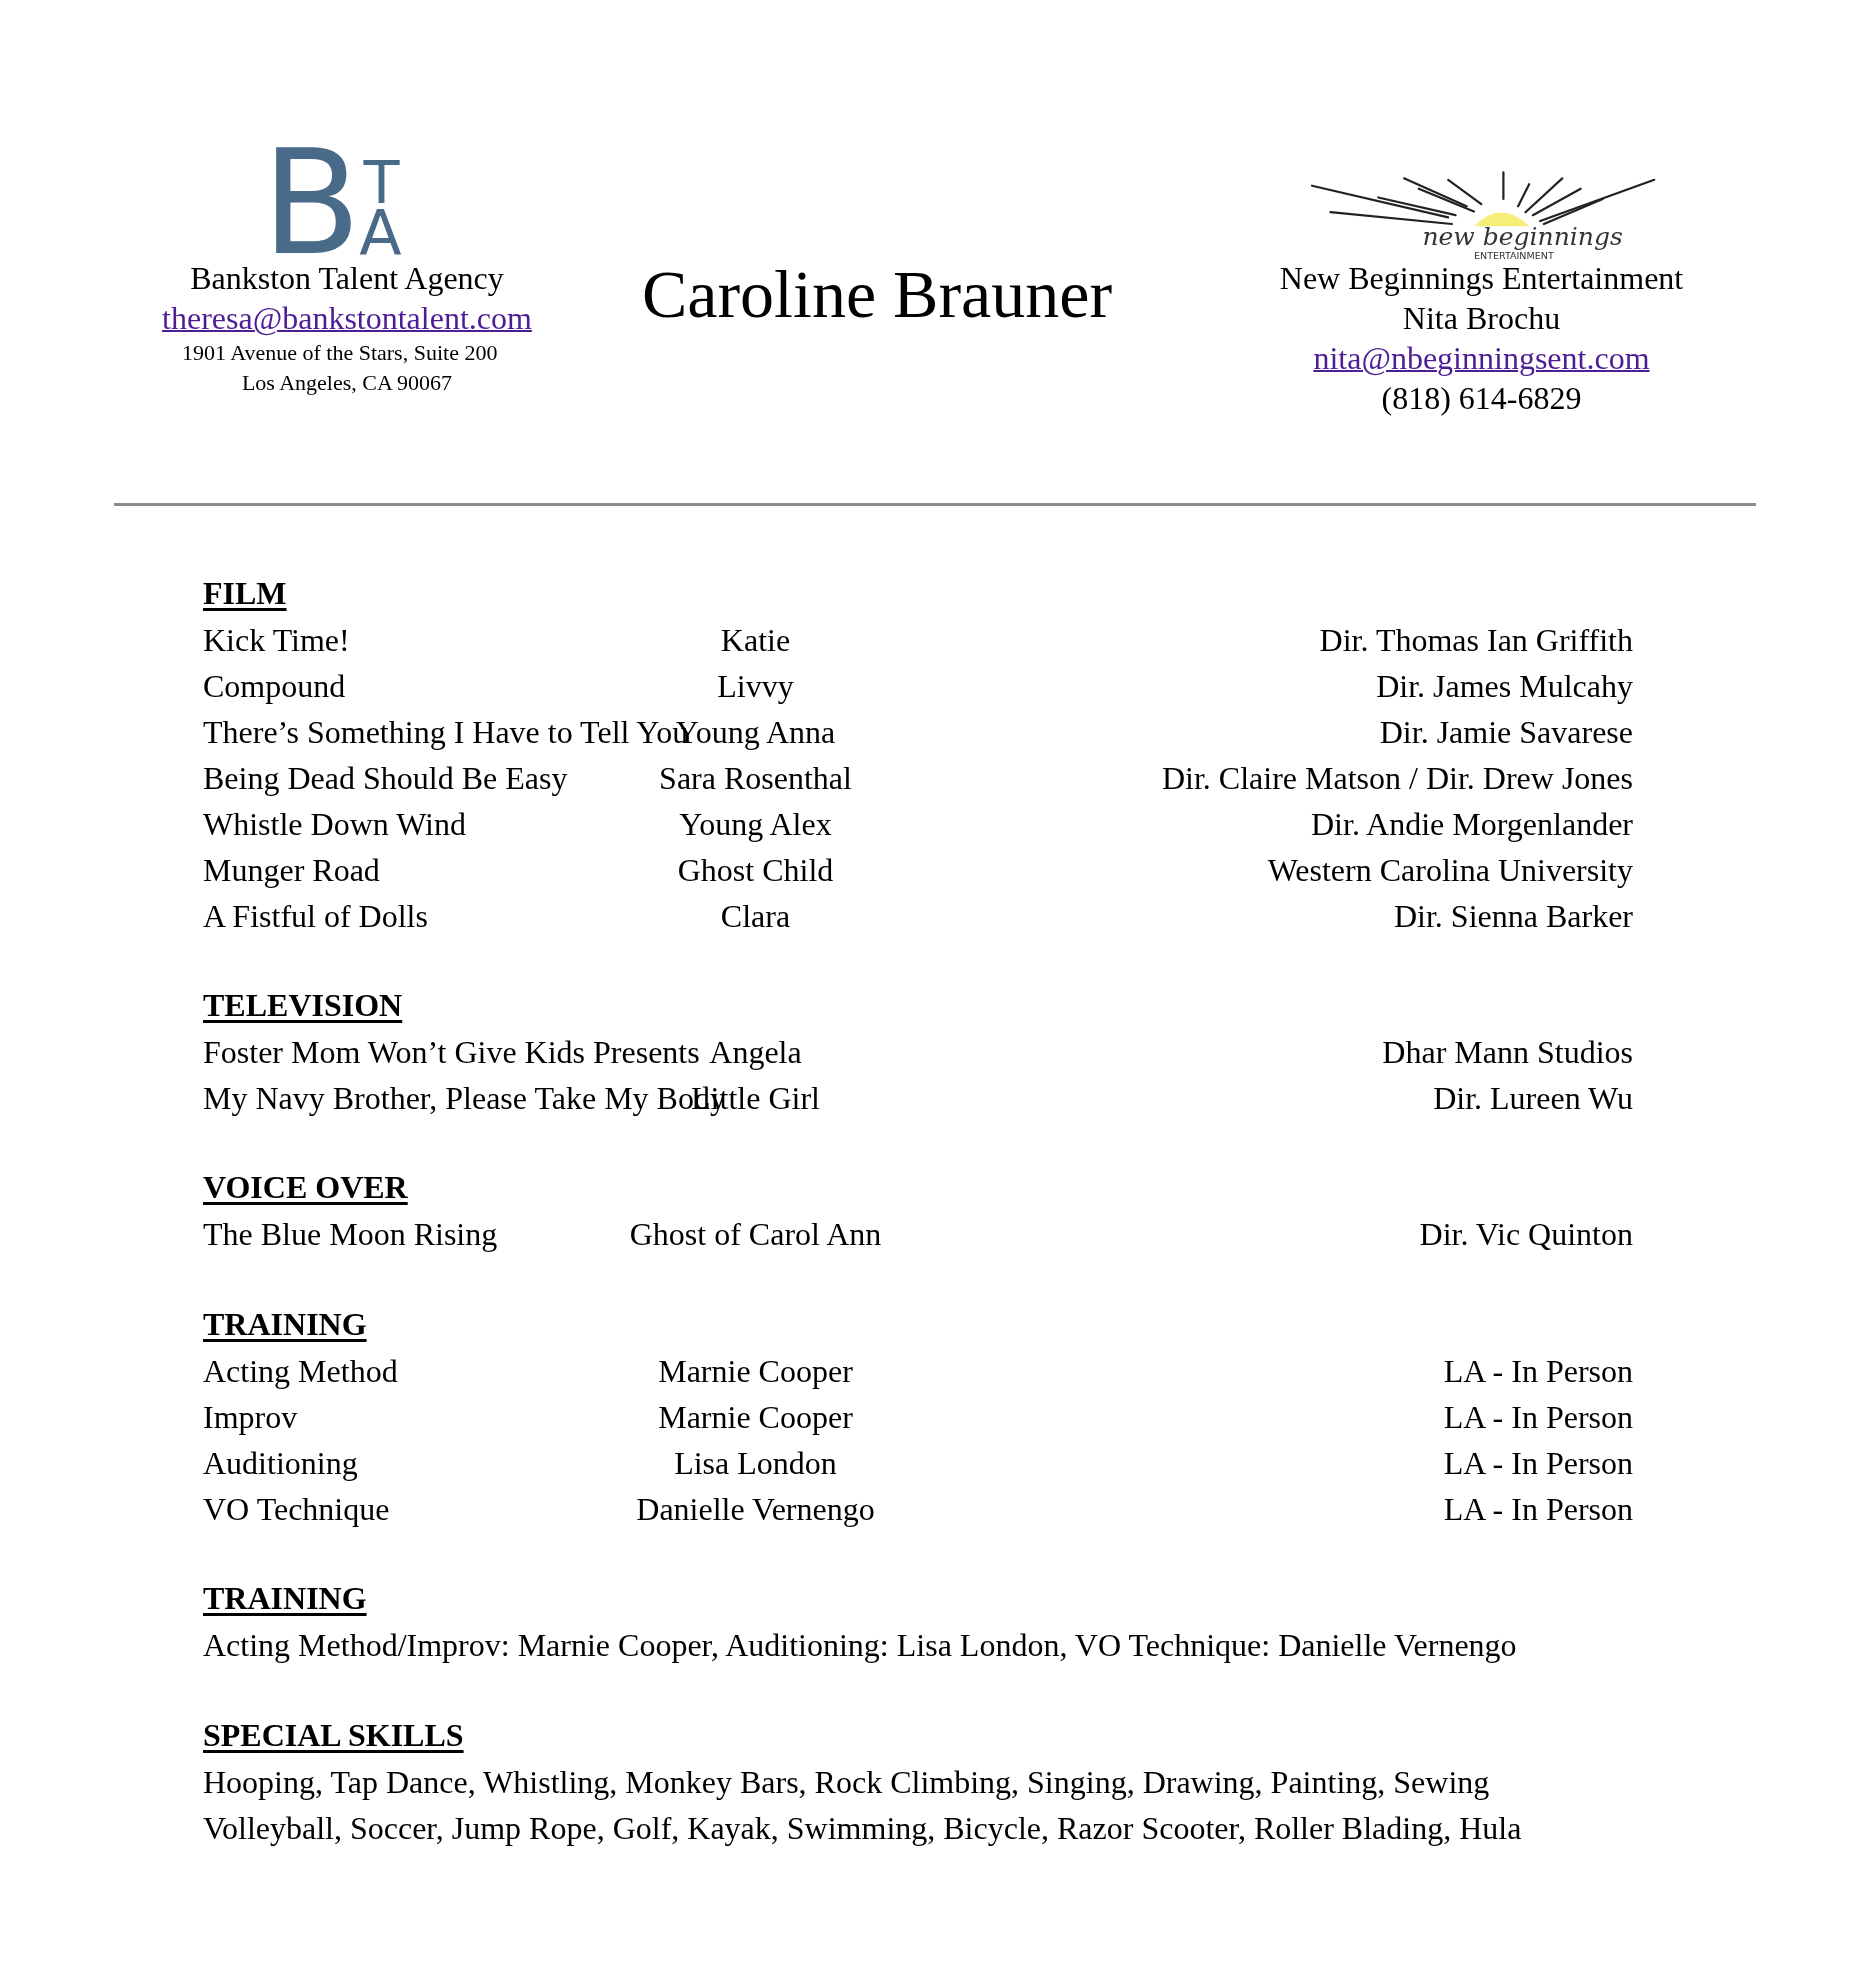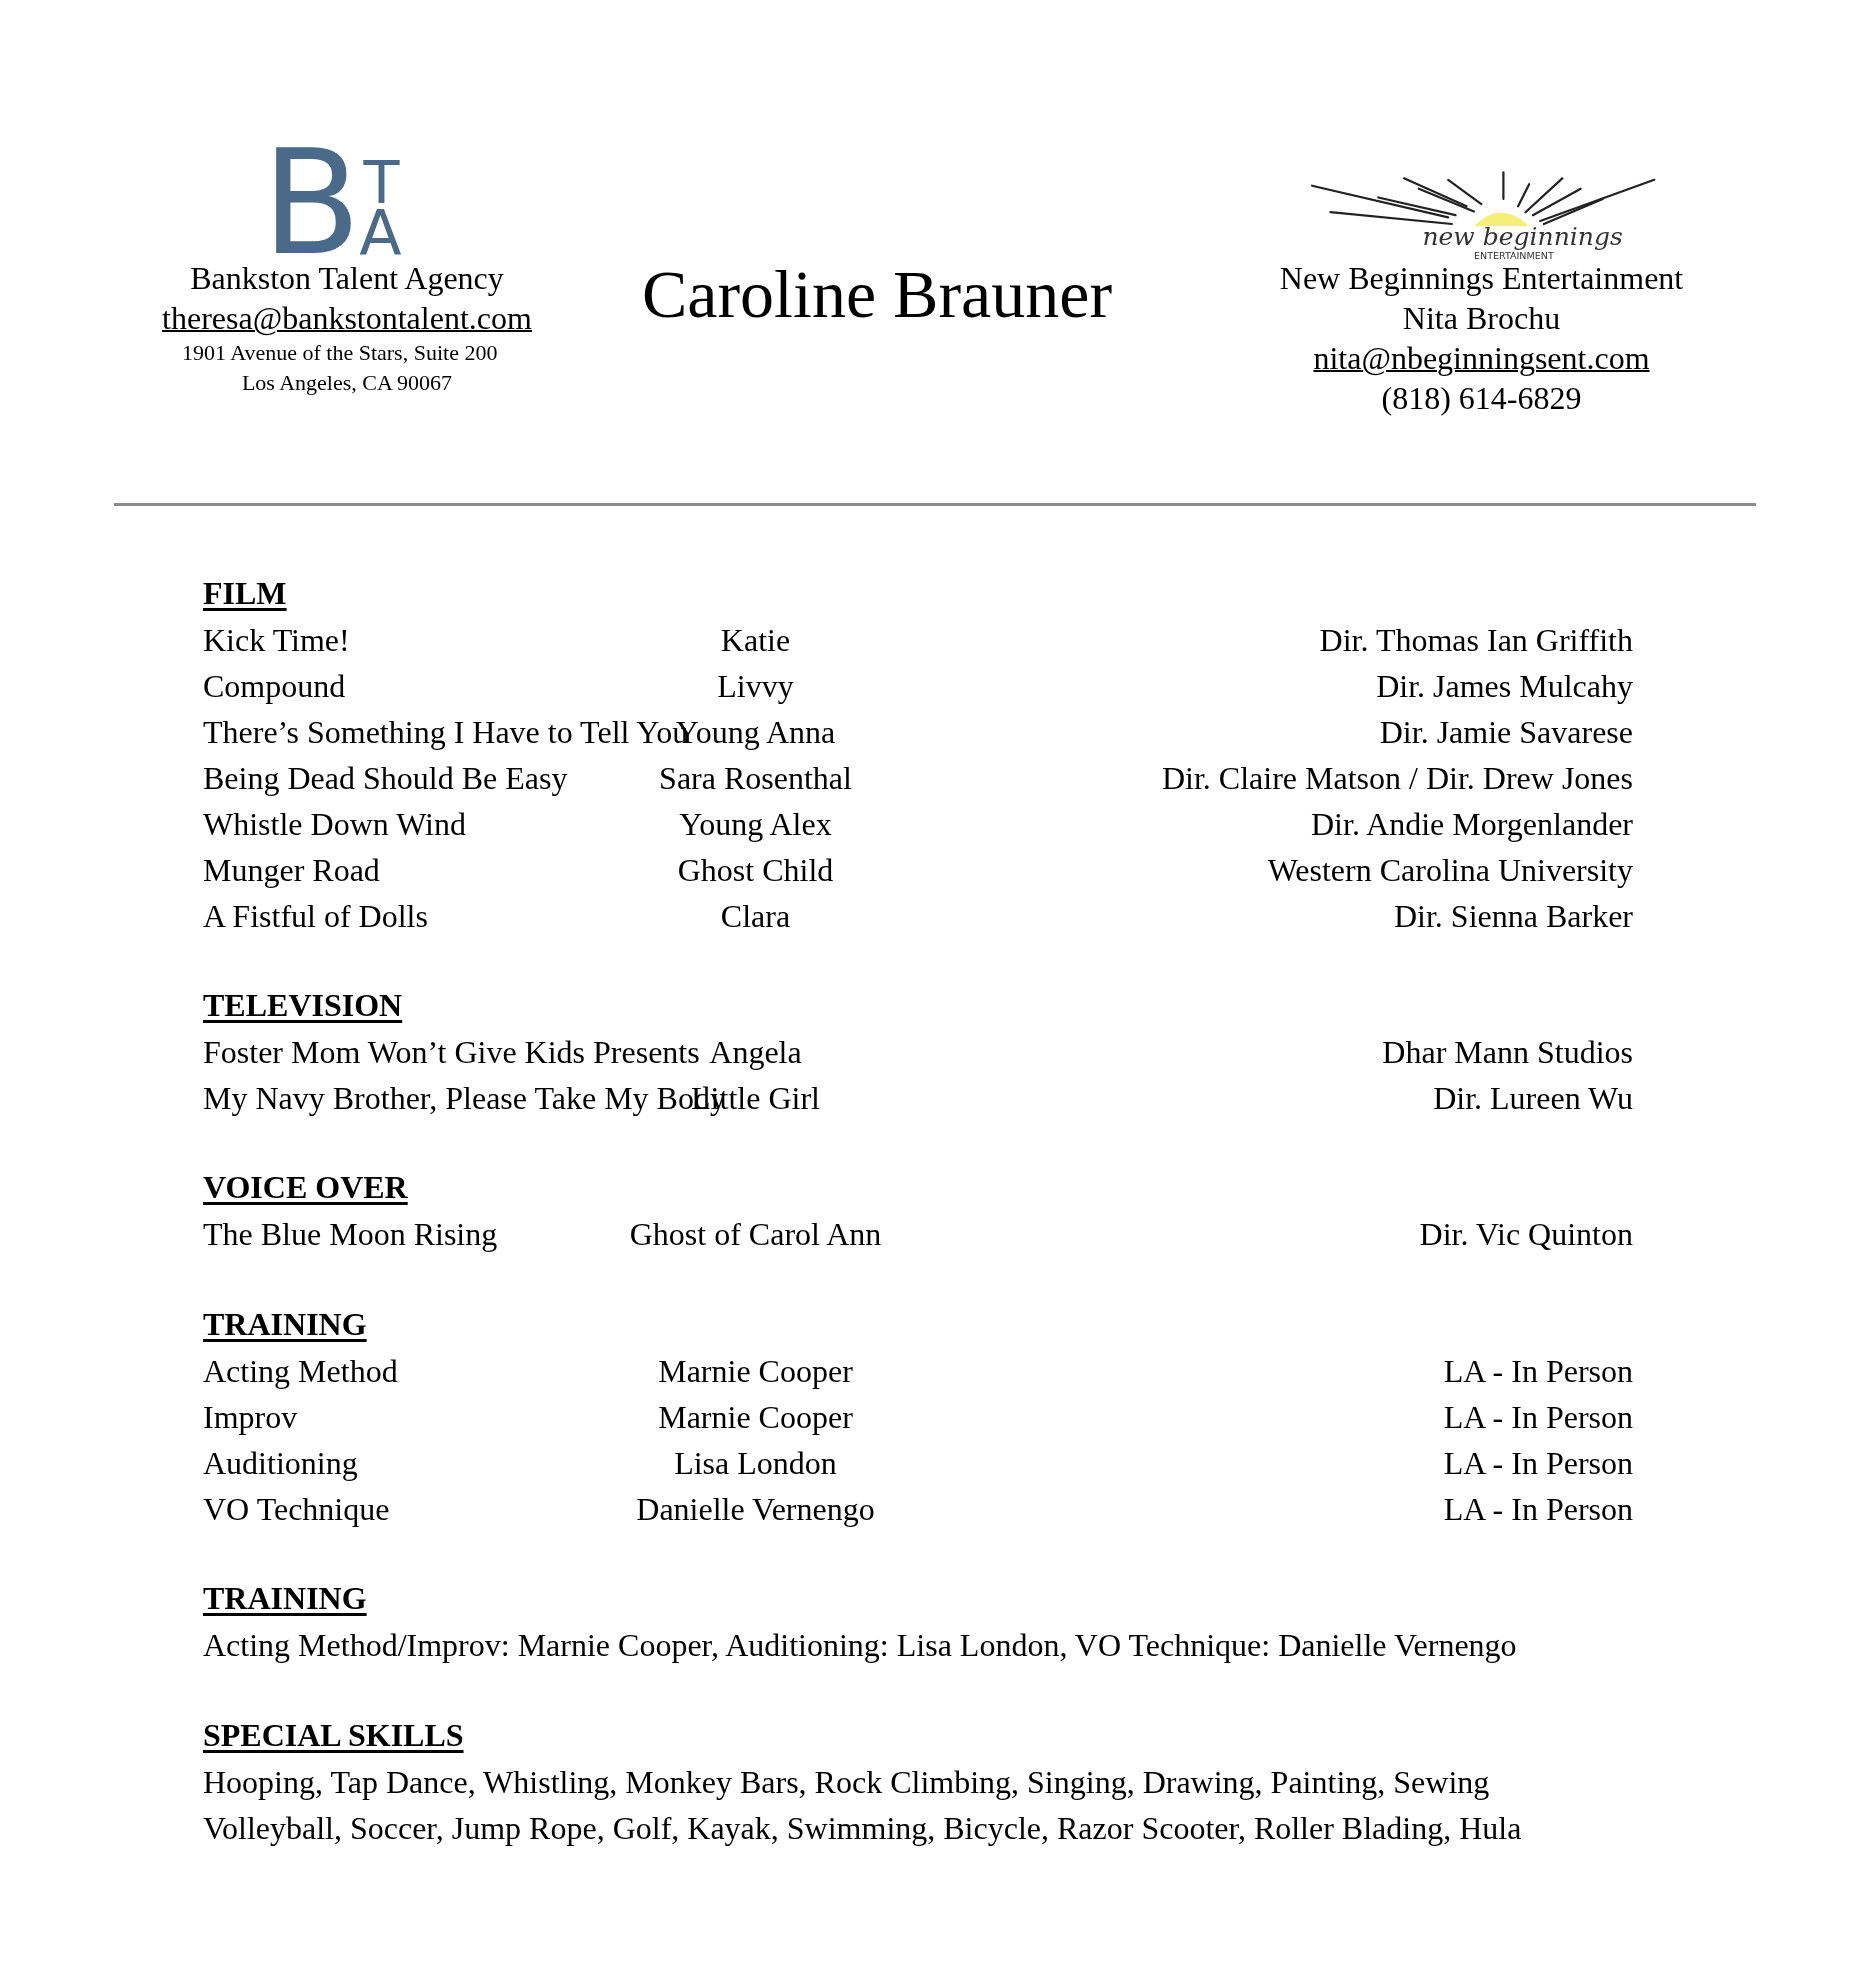--- a/index.html
+++ b/index.html
@@ -4,21 +4,21 @@
   <style>
     html, body { margin: 0; padding: 0; background: #ffffff; }
     body { width: 1874px; height: 1965px; position: relative; overflow: hidden;
       font-family: "Liberation Serif", "DejaVu Serif", serif; color: #000; }
     .abs { position: absolute; }
     .center { text-align: center; }
     .agency-left { left: 111px; top: 140px; width: 472px; }
     .agency-right { left: 1209px; top: 162px; width: 545px; }
     .line-lg { font-size: 32px; line-height: 40px; }
     .line-sm { font-size: 22px; line-height: 29.5px; }
-    .link { color: #000000; text-decoration: underline; text-decoration-thickness: 2.2px; }
+    .link { color: #4c1d95; text-decoration: underline; text-decoration-thickness: 2.2px; }
     .candidate { left: 582px; top: 254px; width: 590px; text-align: center;
       font-size: 68px; font-weight: normal; line-height: 81px; letter-spacing: 0px; }
     .rule { left: 114px; top: 503px; width: 1642px; height: 2.9px; background: #8c8c8c; }
     .logo-bta { left: 262px; top: 144px; width: 162px; height: 111px; }
     .logo-nb { left: 1308px; top: 171px; width: 354px; height: 92px; }
     .section { left: 203px; width: 1430px; }
     .section-title { font-size: 32px; font-weight: bold; text-decoration: underline;
       text-decoration-thickness: 2.9px; text-underline-offset: 4.4px; line-height: 44px; height: 46px; }
     .row { position: relative; height: 46px; font-size: 32px; line-height: 46px; white-space: nowrap; }
     .c1 { position: absolute; left: 0; }

